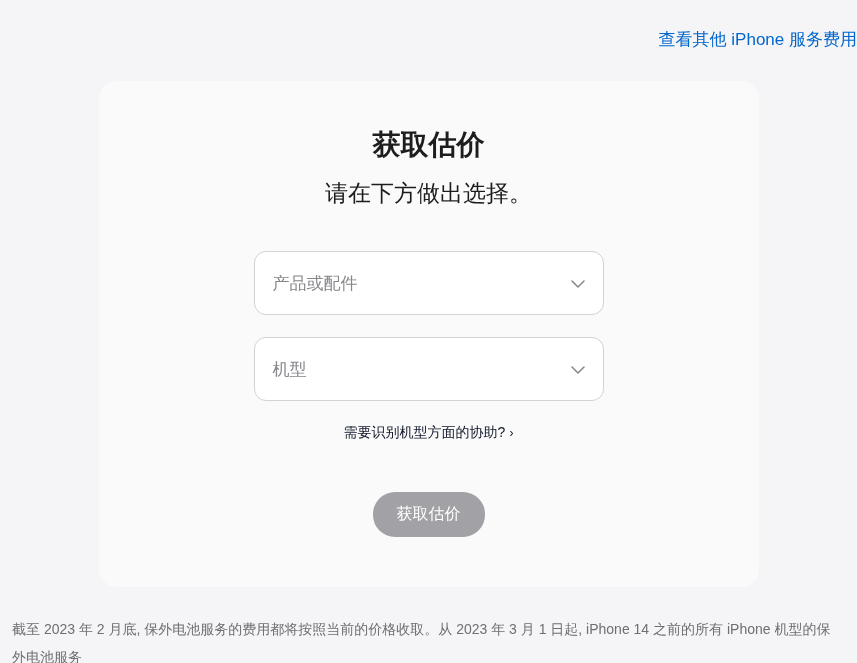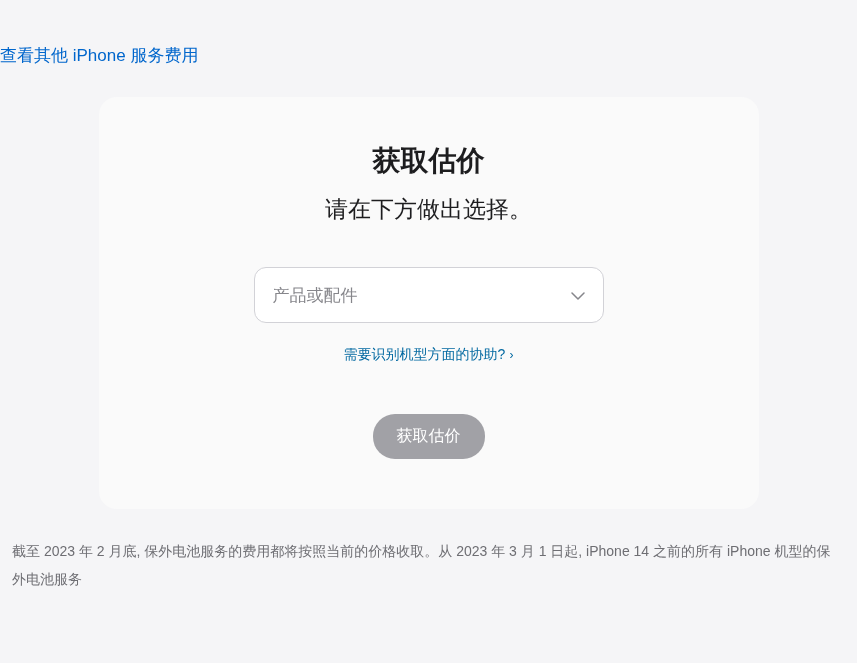--- a/index.html
+++ b/index.html
@@ -9,22 +9,22 @@
     }
     body {
       font-family: -apple-system, BlinkMacSystemFont, "PingFang SC", "Hiragino Sans GB", "Microsoft YaHei", sans-serif;
       background: #f5f5f7;
       width: 857px;
       height: 663px;
       overflow: hidden;
       color: #1d1d1f;
     }
     .top-link {
-      text-align: left;
-      padding-top: 44px;
+      text-align: right;
+      padding-top: 28px;
       padding-bottom: 30px;
     }
     .top-link a {
       color: #0066cc;
       text-decoration: none;
       font-size: 17px;
     }
     .card {
       background: #fafafa;
       border-radius: 18px;
@@ -45,21 +45,21 @@
       color: #1d1d1f;
       margin-bottom: 42px;
     }
     .select-wrap {
       position: relative;
       max-width: 350px;
       margin: 0 auto 22px;
     }
     .select-box {
       width: 100%;
-      height: 56px;
+      height: 64px;
       background: #ffffff;
       border: 1px solid #d2d2d7;
       border-radius: 12px;
       padding: 0 44px 0 18px;
       font-size: 17px;
       color: #86868b;
       display: flex;
       align-items: center;
       cursor: pointer;
       position: relative;
@@ -71,21 +71,21 @@
       transform: translateY(-50%);
       color: #86868b;
       pointer-events: none;
     }
     .help-link {
       text-align: center;
       margin-top: 18px;
       margin-bottom: 50px;
     }
     .help-link a {
-      color: #0369a1;
+      color: #0f172a;
       text-decoration: none;
       font-size: 14px;
       text-align: right;
     }
     .help-link .chev {
       display: inline-block;
       margin-left: 4px;
       font-size: 12px;
     }
     .submit-wrap {
@@ -127,20 +127,30 @@
     <div class="select-box">
       <span>产品或配件</span>
       <span class="select-chevron">
         <svg width="14" height="8" viewBox="0 0 14 8" fill="none">
             <path d="M1 1l6 6 6-6" stroke="#86868b" stroke-width="1.5" stroke-linecap="round" stroke-linejoin="round"></path>
           </svg>
       </span>
     </div>
   </div>
 
+  <div class="select-wrap">
+    <div class="select-box">
+      <span>机型</span>
+      <span class="select-chevron">
+        <svg width="14" height="8" viewBox="0 0 14 8" fill="none">
+            <path d="M1 1l6 6 6-6" stroke="#86868b" stroke-width="1.5" stroke-linecap="round" stroke-linejoin="round"></path>
+          </svg>
+      </span>
+    </div>
+  </div>
 
   <div class="help-link">
     <a href="#">
       <span>需要识别机型方面的协助?</span><span class="chev">›</span>
     </a>
   </div>
 
   <div class="submit-wrap">
     <button class="submit-btn">获取估价</button>
   </div>

